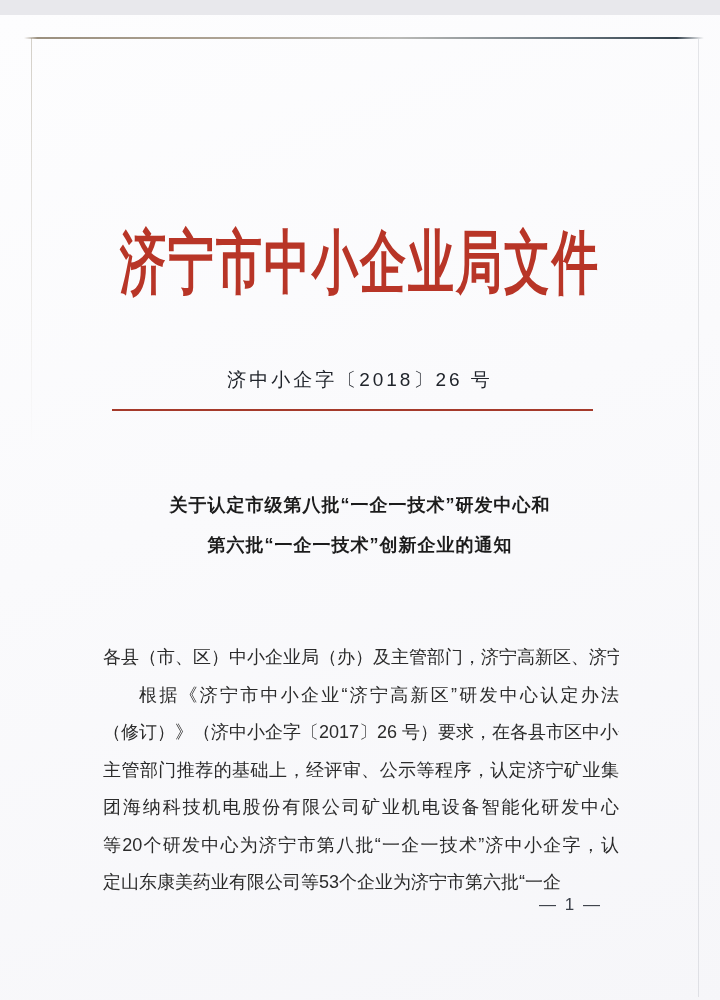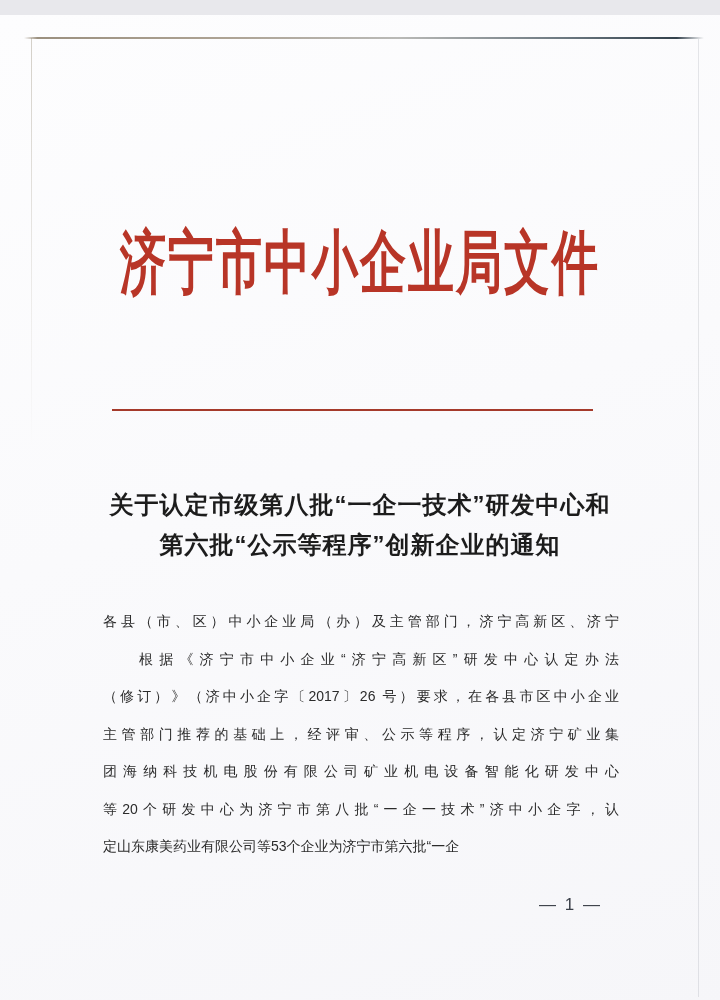--- a/index.html
+++ b/index.html
@@ -84,32 +84,32 @@
     top: 394px; left: 112px;
     width: 481px; height: 2px;
     background: #A53A2B;
   }
   
   .doc-title {
     position: absolute;
     top: 470px; left: 0;
     width: 720px;
     text-align: center;
-    font-size: 24px;
+    font-size: 18px;
     font-weight: bold;
     letter-spacing: 1px;
     line-height: 40px;
     color: #1c1c1c;
   }
   
   .doc-body {
     position: absolute;
-    top: 588px; left: 103px;
+    top: 624px; left: 103px;
     width: 516px;
-    font-size: 14px;
+    font-size: 18px;
     color: #2b2b2b;
   }
   .bline {
     height: 37.5px;
     line-height: 37.5px;
     overflow: hidden;
     white-space: nowrap;
     text-align: justify;
     text-align-last: justify;
     text-justify: inter-character;
@@ -134,26 +134,27 @@
 <div class="page">
 
   <div class="top-scan-line"></div>
   <div class="left-scan-line"></div>
   <div class="right-scan-line"></div>
   <div class="bottom-strip"></div>
   <div class="speck"></div>
 
   <div class="agency-title">济宁市中小企业局文件</div>
 
+  <div class="doc-number">济中小企字〔2018〕26 号</div>
 
   <div class="red-divider"></div>
 
   <div class="doc-title">
     <div>关于认定市级第八批“一企一技术”研发中心和</div>
-    <div>第六批“公示等程序”创新企业的通知</div>
+    <div>第六批“一企一技术”创新企业的通知</div>
   </div>
 
   <div class="doc-body">
     <div class="bline">各县（市、区）中小企业局（办）及主管部门，济宁高新区、济宁</div>
     <div class="bline indent">根据《济宁市中小企业“济宁高新区”研发中心认定办法</div>
     <div class="bline">（修订）》（济中小企字〔2017〕26 号）要求，在各县市区中小企业</div>
     <div class="bline">主管部门推荐的基础上，经评审、公示等程序，认定济宁矿业集</div>
     <div class="bline">团海纳科技机电股份有限公司矿业机电设备智能化研发中心</div>
     <div class="bline">等20个研发中心为济宁市第八批“一企一技术”济中小企字，认</div>
     <div class="bline left-end">定山东康美药业有限公司等53个企业为济宁市第六批“一企</div>

